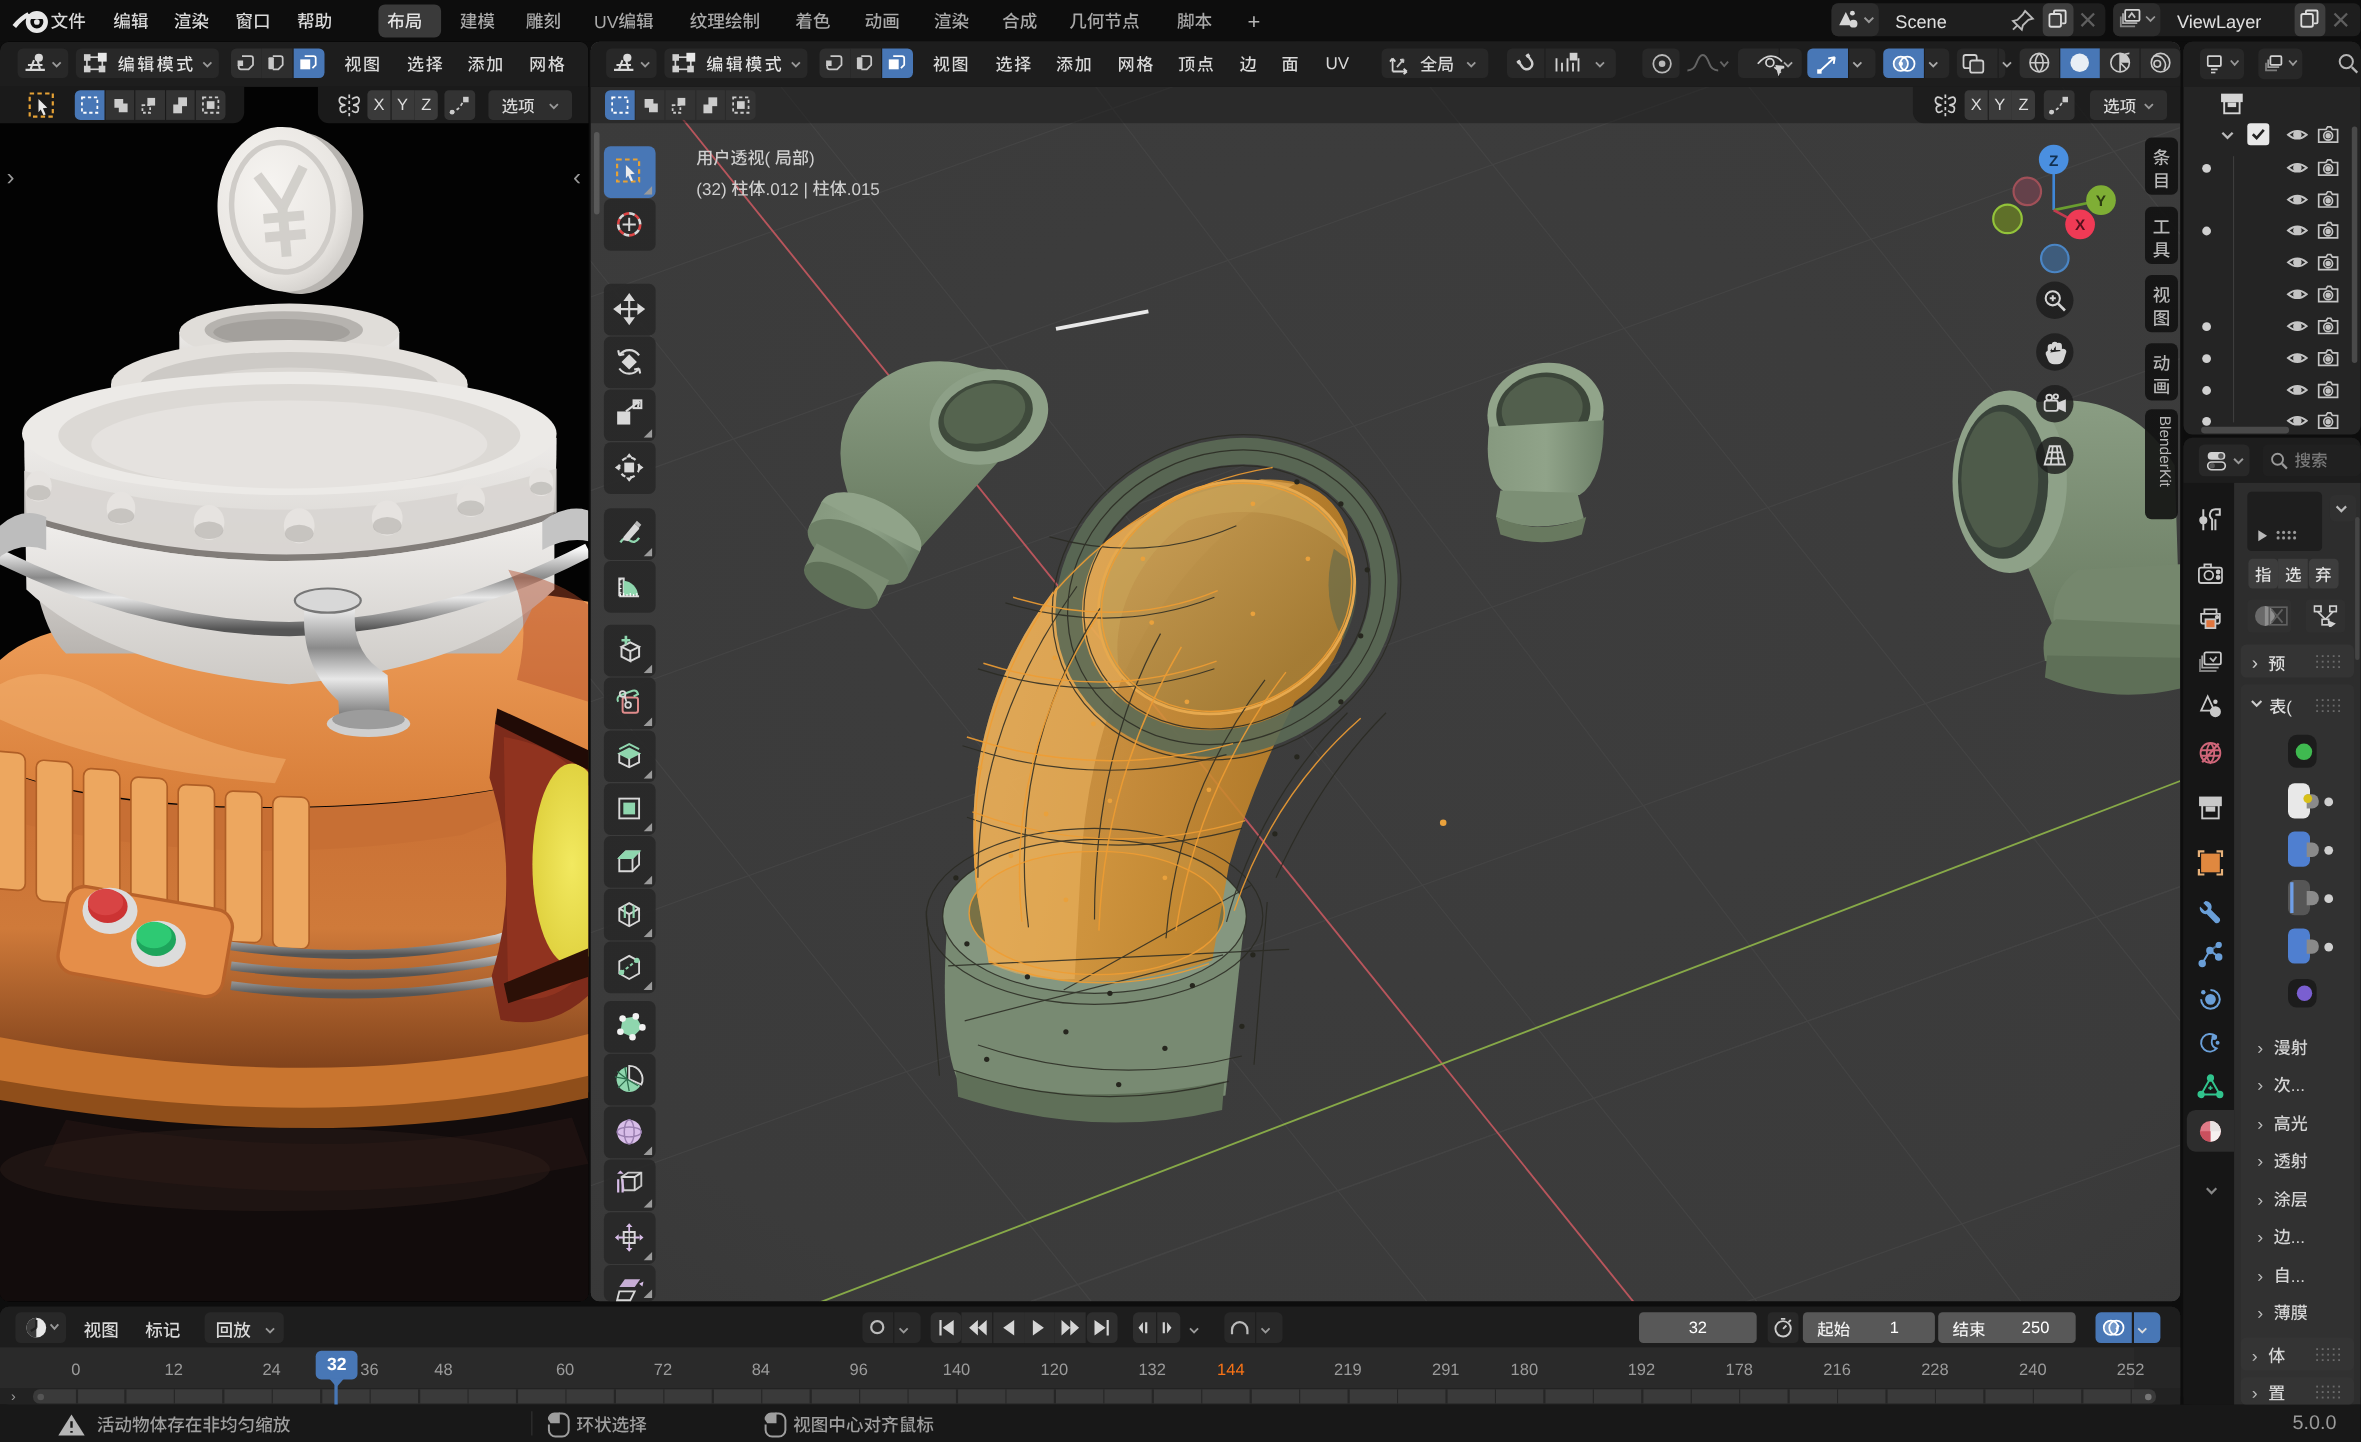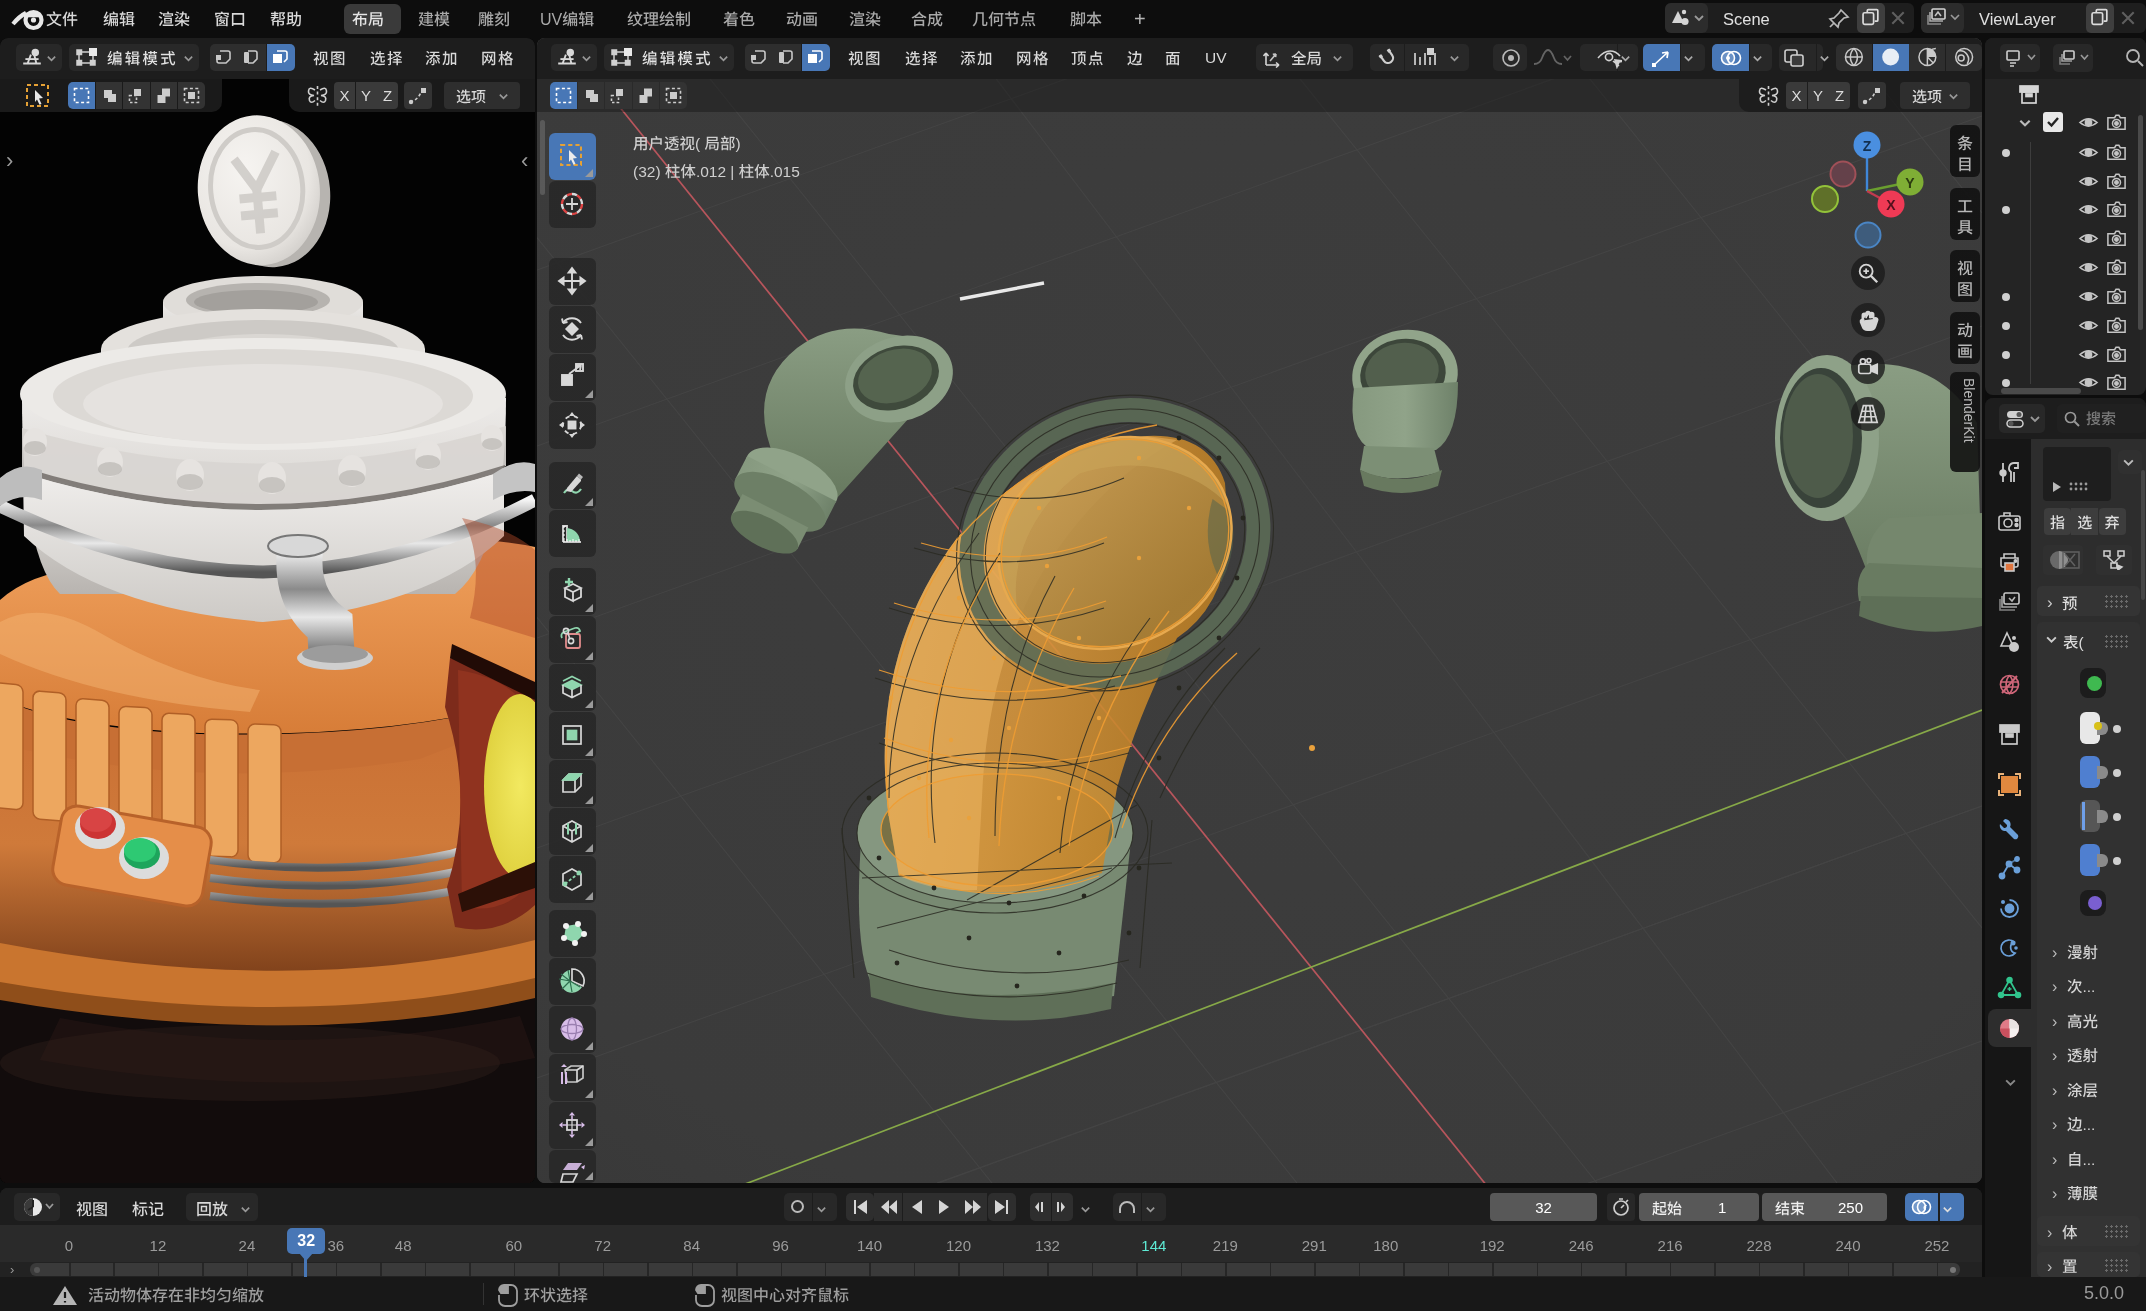--- a/index.html
+++ b/index.html
@@ -1385,26 +1385,26 @@
     <div style="position:absolute;left:216.9px;top:1237px;width:60px;text-align:center;font:15px 'Liberation Sans';color:#9b9b9b">24</div>
     <div style="position:absolute;left:305.85px;top:1237px;width:60px;text-align:center;font:15px 'Liberation Sans';color:#9b9b9b">36</div>
     <div style="position:absolute;left:394.8px;top:1237px;width:60px;text-align:left;font:15px 'Liberation Sans';color:#9b9b9b">48</div>
     <div style="position:absolute;left:483.75px;top:1237px;width:60px;text-align:center;font:15px 'Liberation Sans';color:#9b9b9b">60</div>
     <div style="position:absolute;left:572.7px;top:1237px;width:60px;text-align:center;font:15px 'Liberation Sans';color:#9b9b9b">72</div>
     <div style="position:absolute;left:661.65px;top:1237px;width:60px;text-align:center;font:15px 'Liberation Sans';color:#9b9b9b">84</div>
     <div style="position:absolute;left:750.6px;top:1237px;width:60px;text-align:center;font:15px 'Liberation Sans';color:#9b9b9b">96</div>
     <div style="position:absolute;left:839.5500000000001px;top:1237px;width:60px;text-align:center;font:15px 'Liberation Sans';color:#9b9b9b">140</div>
     <div style="position:absolute;left:928.5px;top:1237px;width:60px;text-align:center;font:15px 'Liberation Sans';color:#9b9b9b">120</div>
     <div style="position:absolute;left:1017.45px;top:1237px;width:60px;text-align:center;font:15px 'Liberation Sans';color:#9b9b9b">132</div>
-    <div style="position:absolute;left:1106.4px;top:1237px;width:60px;text-align:right;font:15px 'Liberation Sans';color:#5eead4">144</div>
+    <div style="position:absolute;left:1106.4px;top:1237px;width:60px;text-align:left;font:15px 'Liberation Sans';color:#f97316">144</div>
     <div style="position:absolute;left:1195.3500000000001px;top:1237px;width:60px;text-align:center;font:15px 'Liberation Sans';color:#9b9b9b">219</div>
     <div style="position:absolute;left:1284.3px;top:1237px;width:60px;text-align:center;font:15px 'Liberation Sans';color:#9b9b9b">291</div>
     <div style="position:absolute;left:1373.25px;top:1237px;width:60px;text-align:left;font:15px 'Liberation Sans';color:#9b9b9b">180</div>
     <div style="position:absolute;left:1462.2px;top:1237px;width:60px;text-align:center;font:15px 'Liberation Sans';color:#9b9b9b">192</div>
-    <div style="position:absolute;left:1551.15px;top:1237px;width:60px;text-align:center;font:15px 'Liberation Sans';color:#9b9b9b">246</div>
+    <div style="position:absolute;left:1551.15px;top:1237px;width:60px;text-align:center;font:15px 'Liberation Sans';color:#9b9b9b">178</div>
     <div style="position:absolute;left:1640.1000000000001px;top:1237px;width:60px;text-align:center;font:15px 'Liberation Sans';color:#9b9b9b">216</div>
     <div style="position:absolute;left:1729.05px;top:1237px;width:60px;text-align:center;font:15px 'Liberation Sans';color:#9b9b9b">228</div>
     <div style="position:absolute;left:1818.0px;top:1237px;width:60px;text-align:center;font:15px 'Liberation Sans';color:#9b9b9b">240</div>
     <div style="position:absolute;left:1906.95px;top:1237px;width:60px;text-align:center;font:15px 'Liberation Sans';color:#9b9b9b">252</div>
     <div style="position:absolute;left:0px;top:1262px;width:1982px;height:15px;background:#222222;"></div>
     <div style="position:absolute;left:30px;top:1263px;width:1930px;height:13px;background:#3a3a3a;border-radius:6px;"></div>
     <div style="position:absolute;left:69.0px;top:1263px;width:1.5px;height:13px;background:#262626;"></div>
     <div style="position:absolute;left:113.47px;top:1263px;width:1.5px;height:13px;background:#262626;"></div>
     <div style="position:absolute;left:157.94px;top:1263px;width:1.5px;height:13px;background:#262626;"></div>
     <div style="position:absolute;left:202.41px;top:1263px;width:1.5px;height:13px;background:#262626;"></div>

